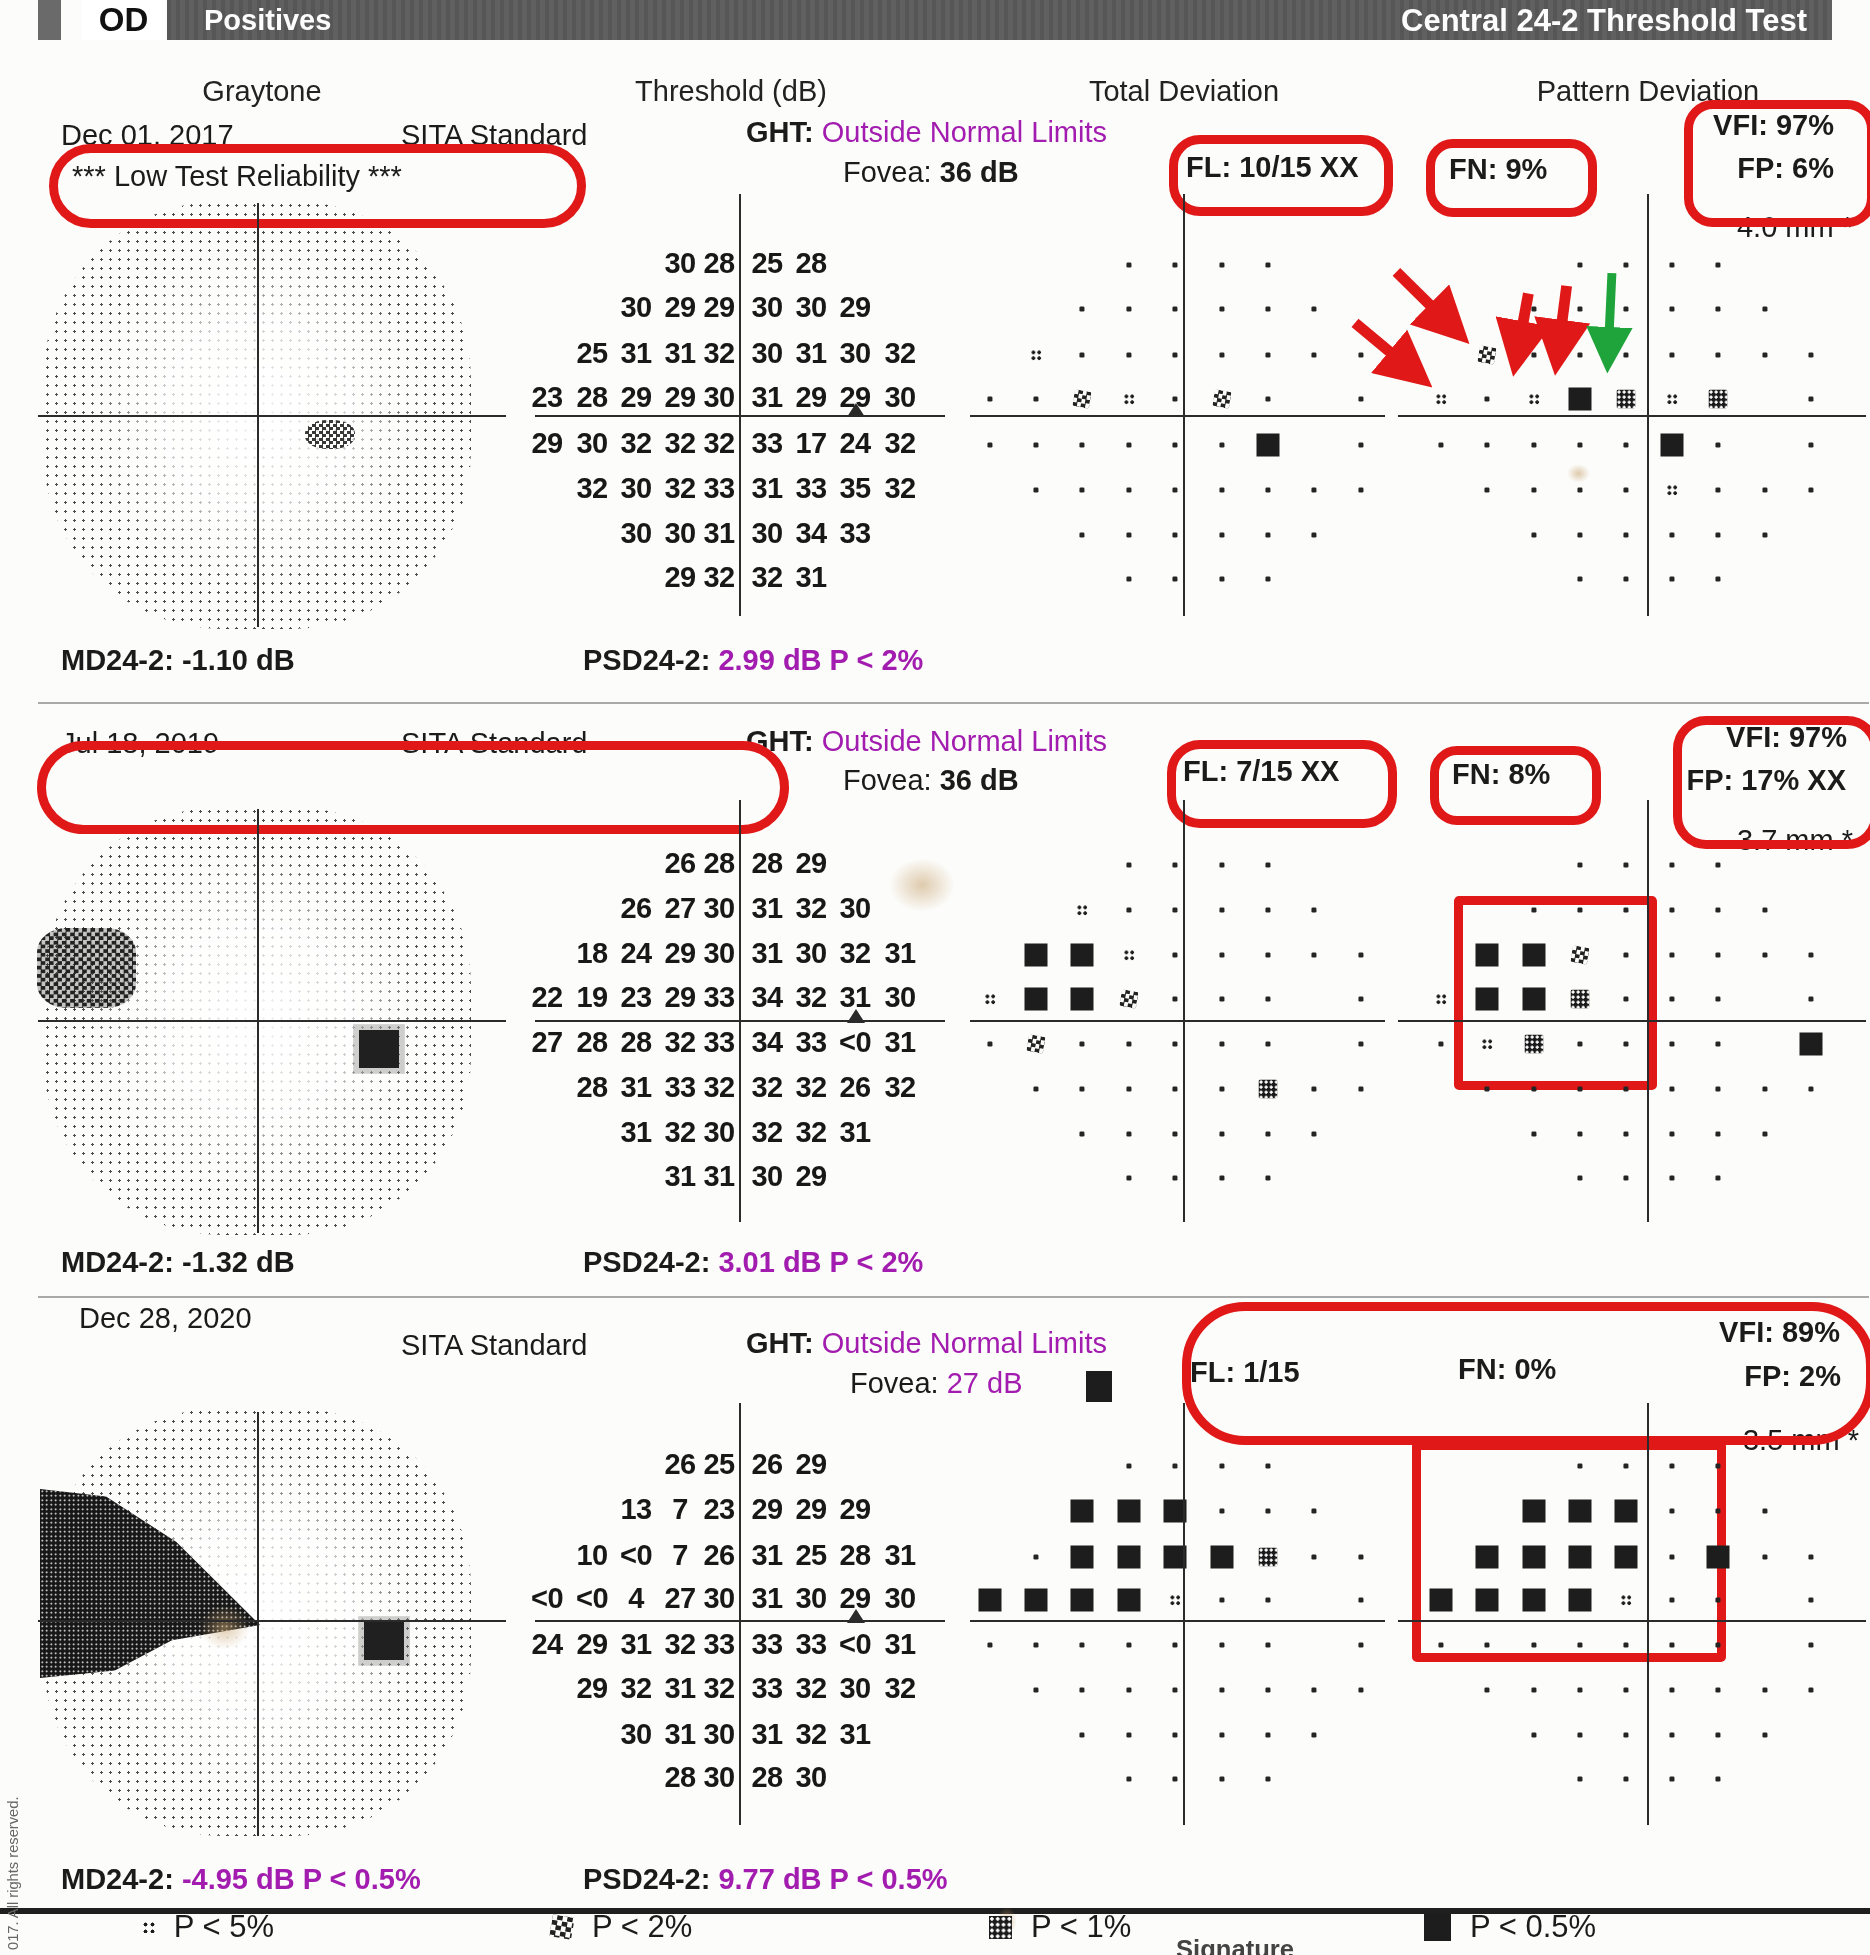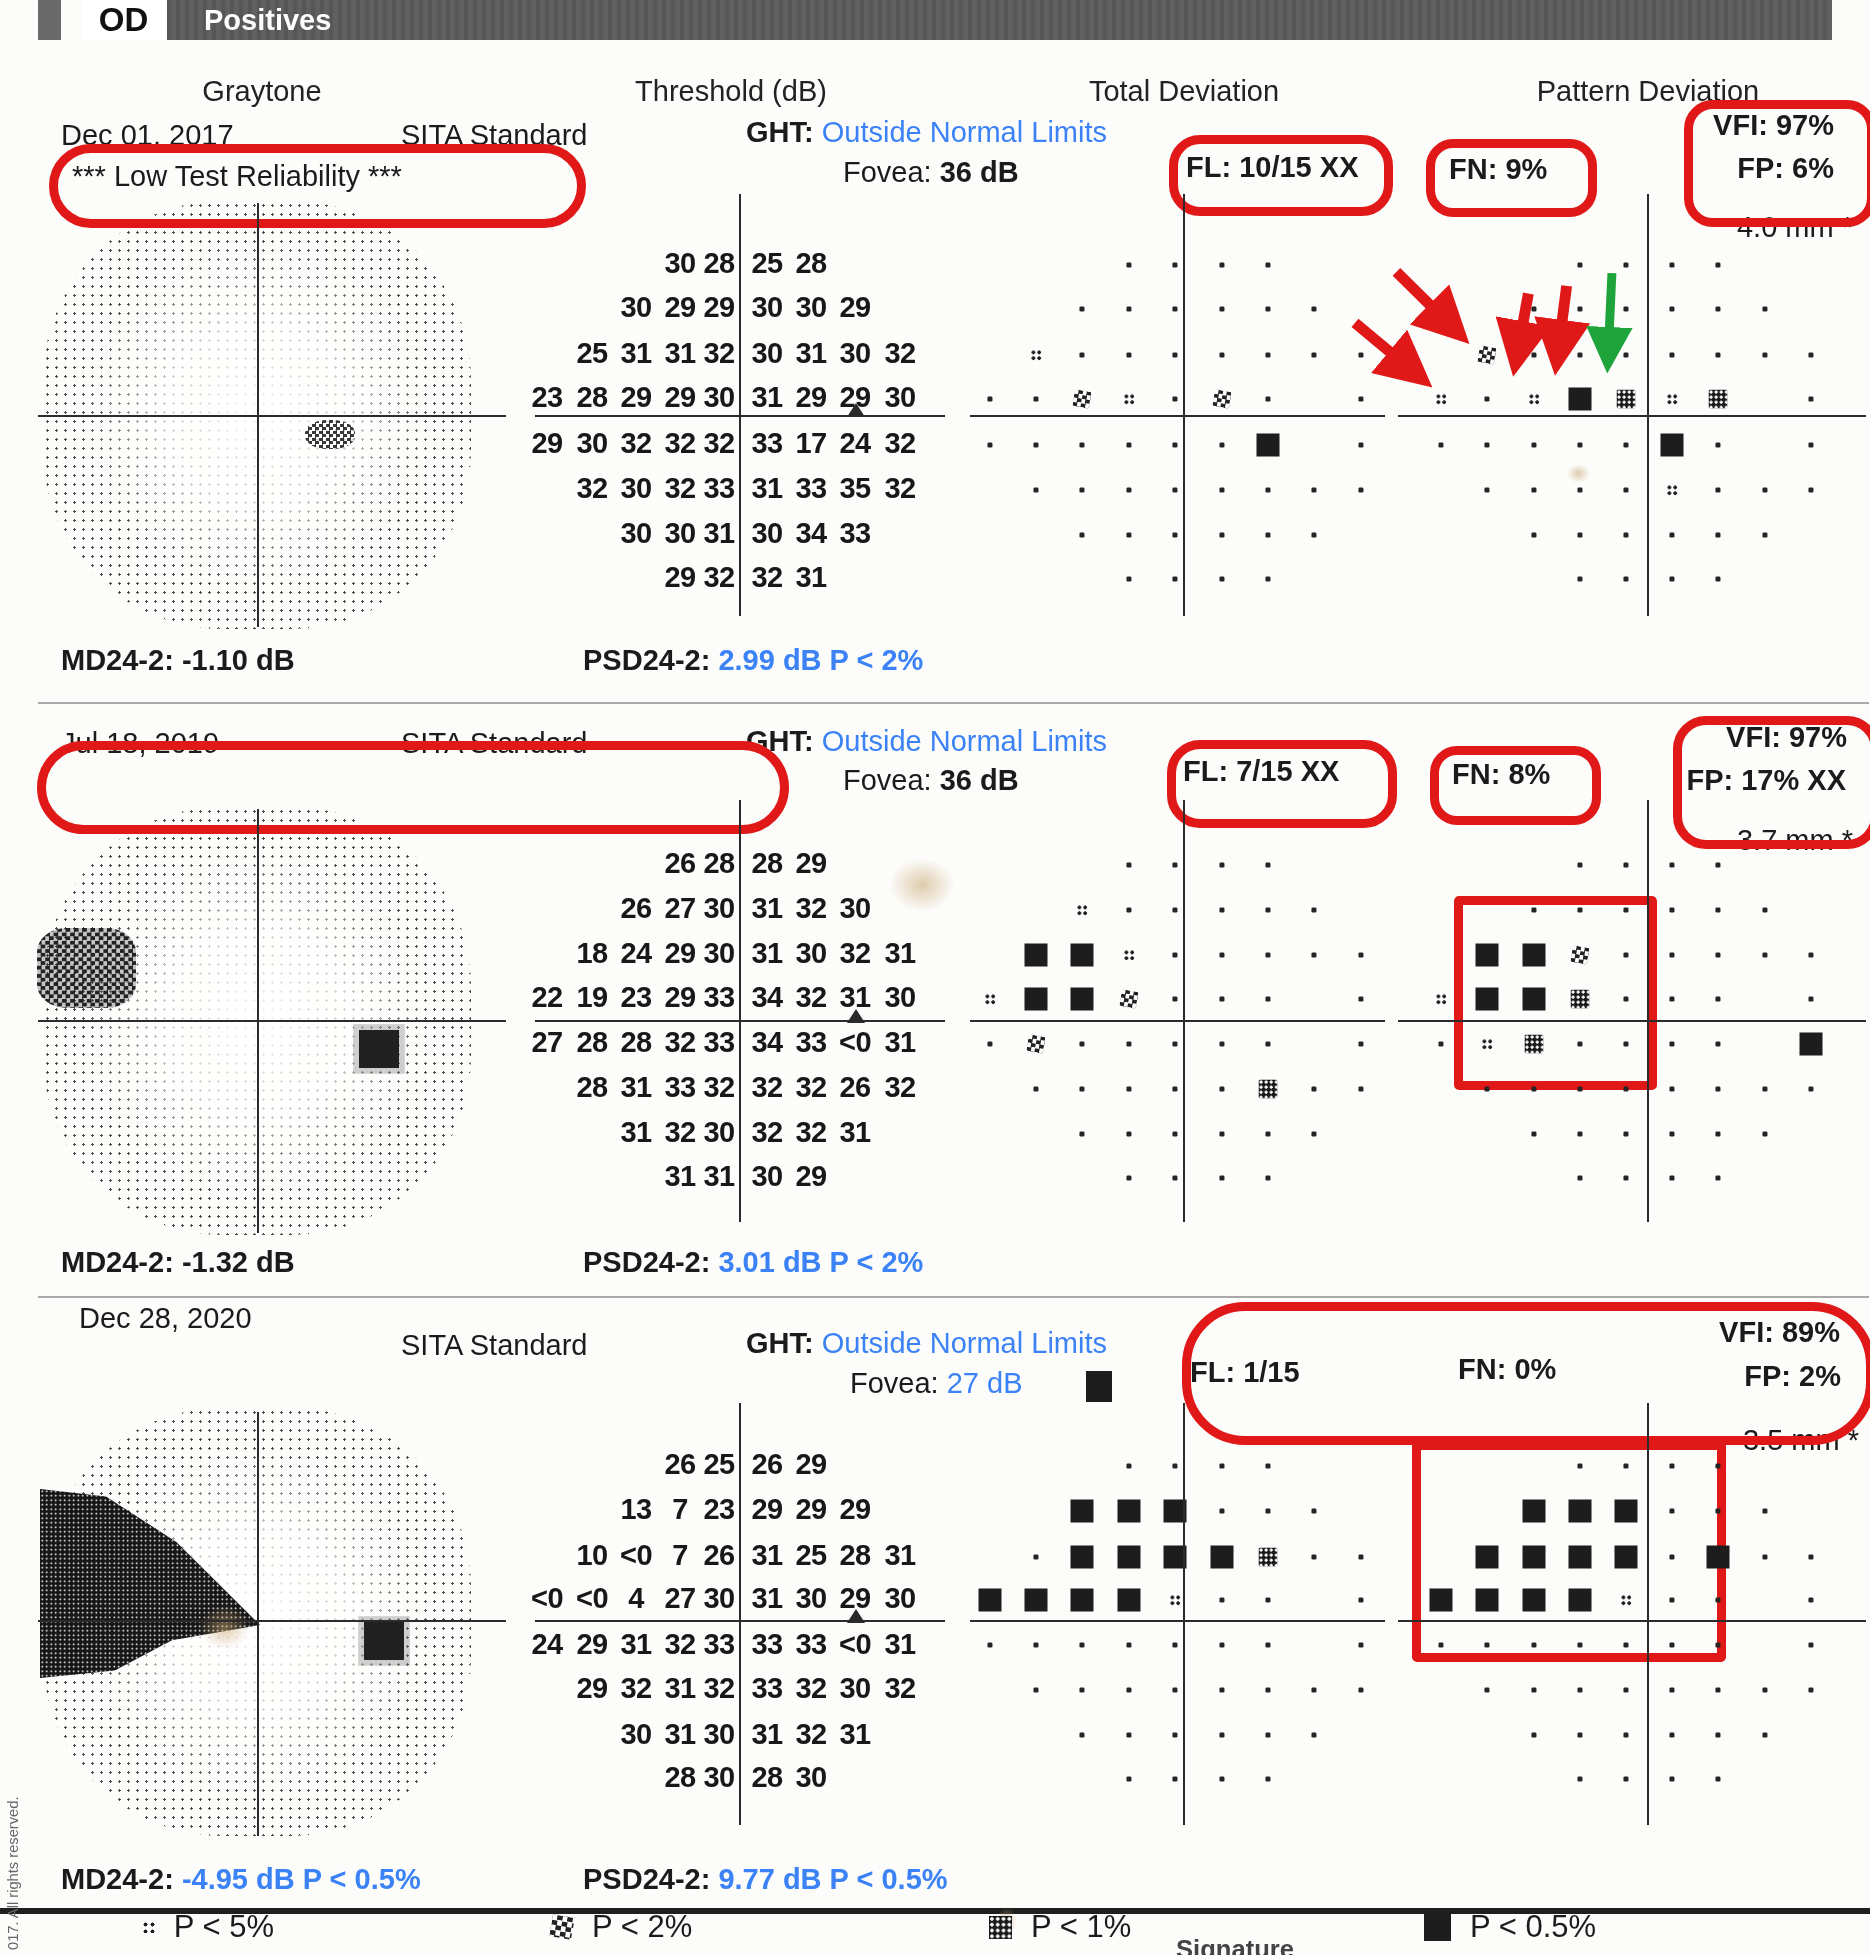--- a/index.html
+++ b/index.html
@@ -12,21 +12,21 @@
          font-size:33px;font-weight:800;color:#111;}
   .graybar{left:167px;top:0;width:1665px;height:40px;
            background:repeating-linear-gradient(90deg,#565656 0 4.5px,#606060 4.5px 9px);}
   .barview{left:204px;top:3.8px;font-size:29px;font-weight:700;color:#fdfdfd;}
   .bartitle{left:1194px;top:2.6px;width:613px;text-align:right;font-size:31px;font-weight:700;color:#fdfdfd;}
   
   .colhdr{top:75px;width:268px;text-align:center;font-size:29px;color:#222;}
   
   .t{font-size:29px;color:#1b1b1b;white-space:nowrap;}
   .b{font-weight:700;}
-  .gray{color:#3b82f6;}
+  .gray{color:#a21caf;}
   .ra{text-align:right;}
   
   .thr-num{position:absolute;width:56px;text-align:center;font-size:29px;font-weight:700;color:#181818;letter-spacing:-0.6px;}
   .sym{position:absolute;transform:translate(-50%,-50%);}
   .sym-dot{width:5.1px;height:5.1px;background:#242424;border-radius:1.3px;}
   .sym-p5{width:11px;height:11px;background-image:radial-gradient(#1d1d1d 1.8px,transparent 1.9px);background-size:5.8px 5.8px;}
   .sym-p2{width:17px;height:17px;background:conic-gradient(#222 0 25%,transparent 25% 50%,#222 50% 75%,transparent 75%);
           background-size:8.3px 8.3px;border-radius:2.6px;transform:translate(-50%,-50%) rotate(10deg);}
   .sym-p1{width:19px;height:19px;background-color:#1b1b1b;background-image:radial-gradient(#fff 1.3px,transparent 1.5px);
           background-size:5.1px 5.1px;border-radius:1.9px;}
@@ -70,20 +70,21 @@
 <body>
 
 <div id="page">
 
   <div class="abs topstub"></div>
   <div class="abs odbox">
       <span>OD</span>
     </div>
   <div class="abs graybar"></div>
   <div class="abs barview">Positives</div>
+  <div class="abs bartitle">Central 24-2 Threshold Test</div>
 
   <div class="abs colhdr" style="left:128px;">Graytone</div>
   <div class="abs colhdr" style="left:597px;">Threshold (dB)</div>
   <div class="abs colhdr" style="left:1050px;">Total Deviation</div>
   <div class="abs colhdr" style="left:1514px;">Pattern Deviation</div>
 
   <div class="abs t" style="left:61px;top:119px;">Dec 01, 2017</div>
   <div class="abs t" style="left:401px;top:119px;">SITA Standard</div>
   <div class="abs t" style="left:72px;top:160px;">*** Low Test Reliability ***</div>
   <div class="abs t" style="left:746px;top:116px;">

